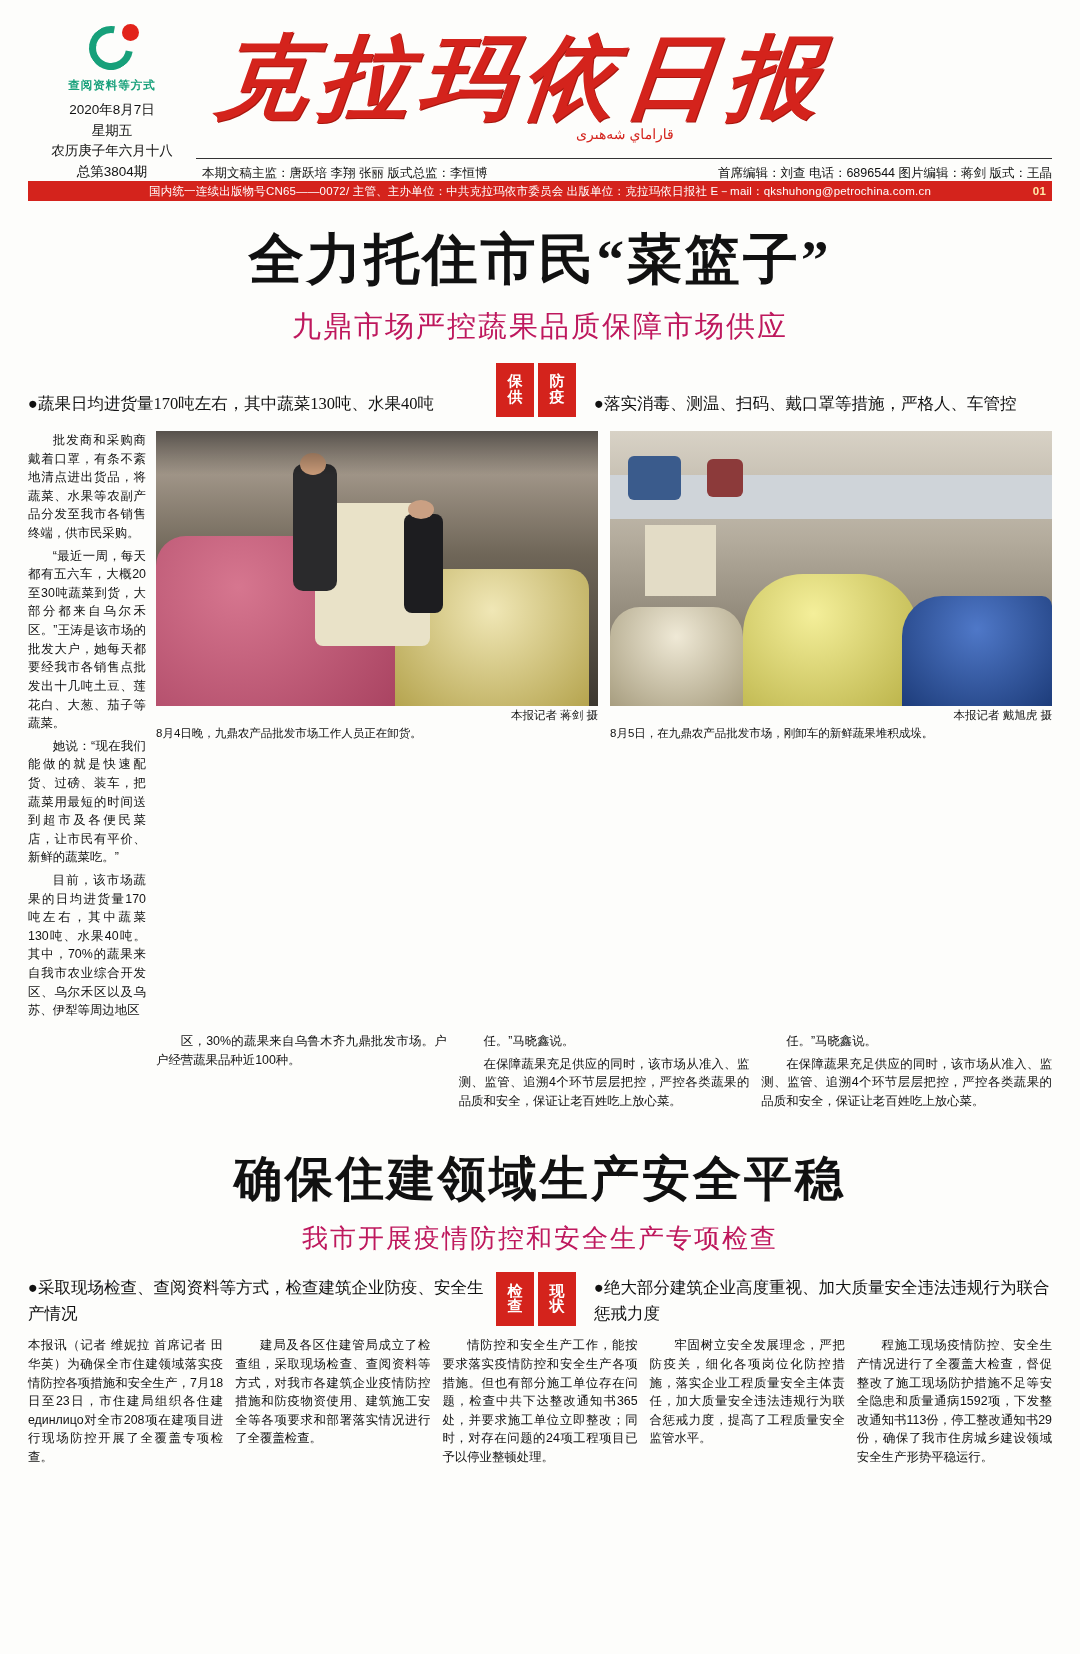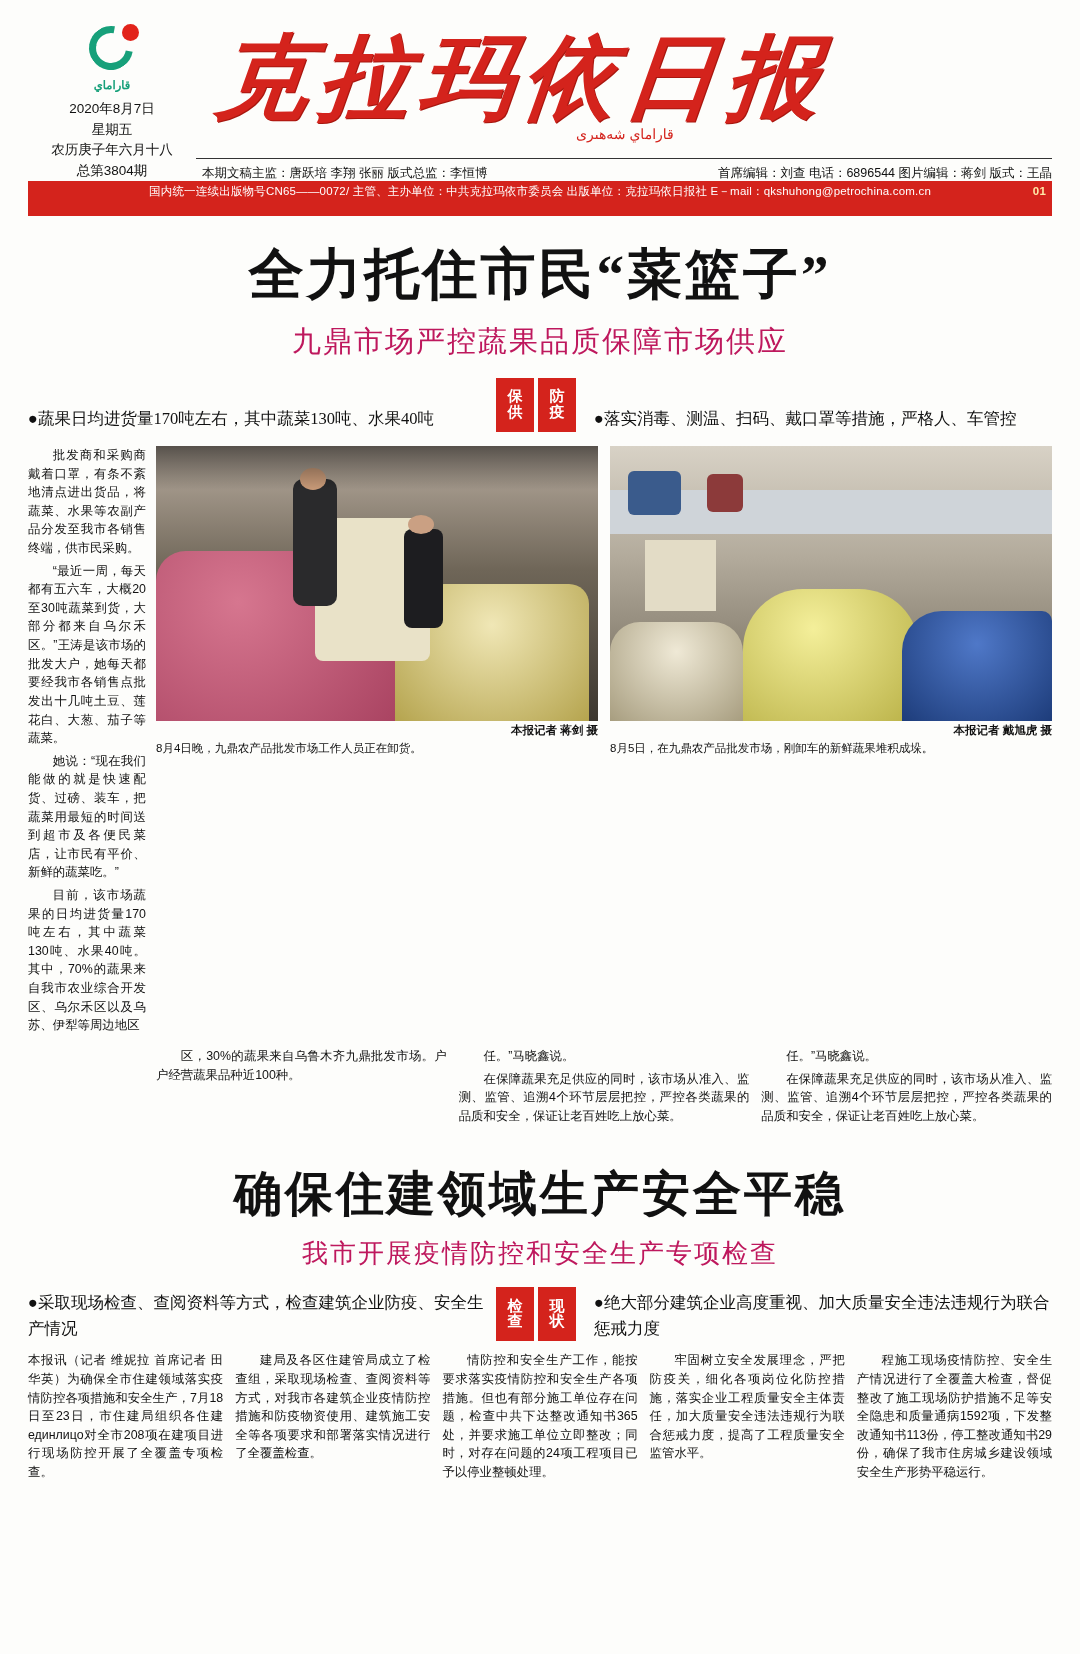--- a/index.html
+++ b/index.html
@@ -44,21 +44,21 @@
   .uy-title { font-size:14px; color:#d4231c; padding-left:380px; margin-top:2px; letter-spacing:2px; }
   .credits {
     margin-top:16px; font-size:12.5px; display:flex; gap:32px; padding-left:6px;
     border-top:1px solid #333; padding-top:6px;
   }
   .credits .left { white-space:nowrap; }
   .credits .right { margin-left:auto; white-space:nowrap; }
 
   .redbar {
     margin:6px 0 0 0; background:#d4231c; color:#fff;
-    font-size:11.5px; height:35px; line-height:20px; text-align:center;
+    font-size:11.5px; height:20px; line-height:20px; text-align:center;
     position:relative; letter-spacing:.2px;
   }
   .redbar .pg { position:absolute; right:6px; top:0; color:#ffe9a8; font-weight:bold; }
 
   
   .h1 {
     text-align:center; font-family:"Liberation Serif", serif;
     font-size:55px; font-weight:bold; letter-spacing:3px; margin-top:22px;
   }
   .h2 {
@@ -85,21 +85,21 @@
   
   .art { display:flex; margin-top:14px; gap:10px; }
   .col-text { font-size:12.4px; line-height:1.5; text-align:justify; }
   .col-text p { margin:0 0 4px; text-indent:2em; }
   .col-text .lead { text-indent:0; }
   .c1 { width:118px; }
   .photos { flex:1; display:flex; gap:10px; flex-direction:column; }
   .photo-row { display:flex; gap:12px; }
   .photo { position:relative; }
   .cap { font-size:11.5px; margin-top:3px; line-height:1.35; }
-  .credit { text-align:right; font-size:11.5px; margin-top:2px;font-weight:bold; }
+  .credit { text-align:right; font-size:11.5px; margin-top:2px; }
 
   .cols4 { display:flex; gap:12px; margin-top:8px; }
   .cols4 > div { flex:1; }
 
   
   .ph { width:100%; height:275px; position:relative; overflow:hidden; background:#6b6257; }
   .ph .sky { position:absolute; inset:0; background:linear-gradient(#cfc6b8,#8a8173 40%,#5d564b); }
 
   
   .sec2-cols { display:flex; gap:12px; margin-top:10px; }
@@ -109,21 +109,21 @@
 <body>
 
 <div class="page">
 
   <div class="masthead">
     <div class="logo-box">
       <div class="logo-mark">
         <div class="ring"></div>
           <div class="dot"></div>
       </div>
-      <div class="logo-text">قاراماي</div>
+      <div class="logo-text">查阅资料等方式</div>
       <div class="dateline">
         <div>2020年8月7日</div>
         <div>星期五</div>
         <div>农历庚子年六月十八</div>
         <div>总第3804期</div>
         <div>今日8版</div>
       </div>
     </div>
     <div class="title-area">
       <div class="paper-title">克拉玛依日报</div>

